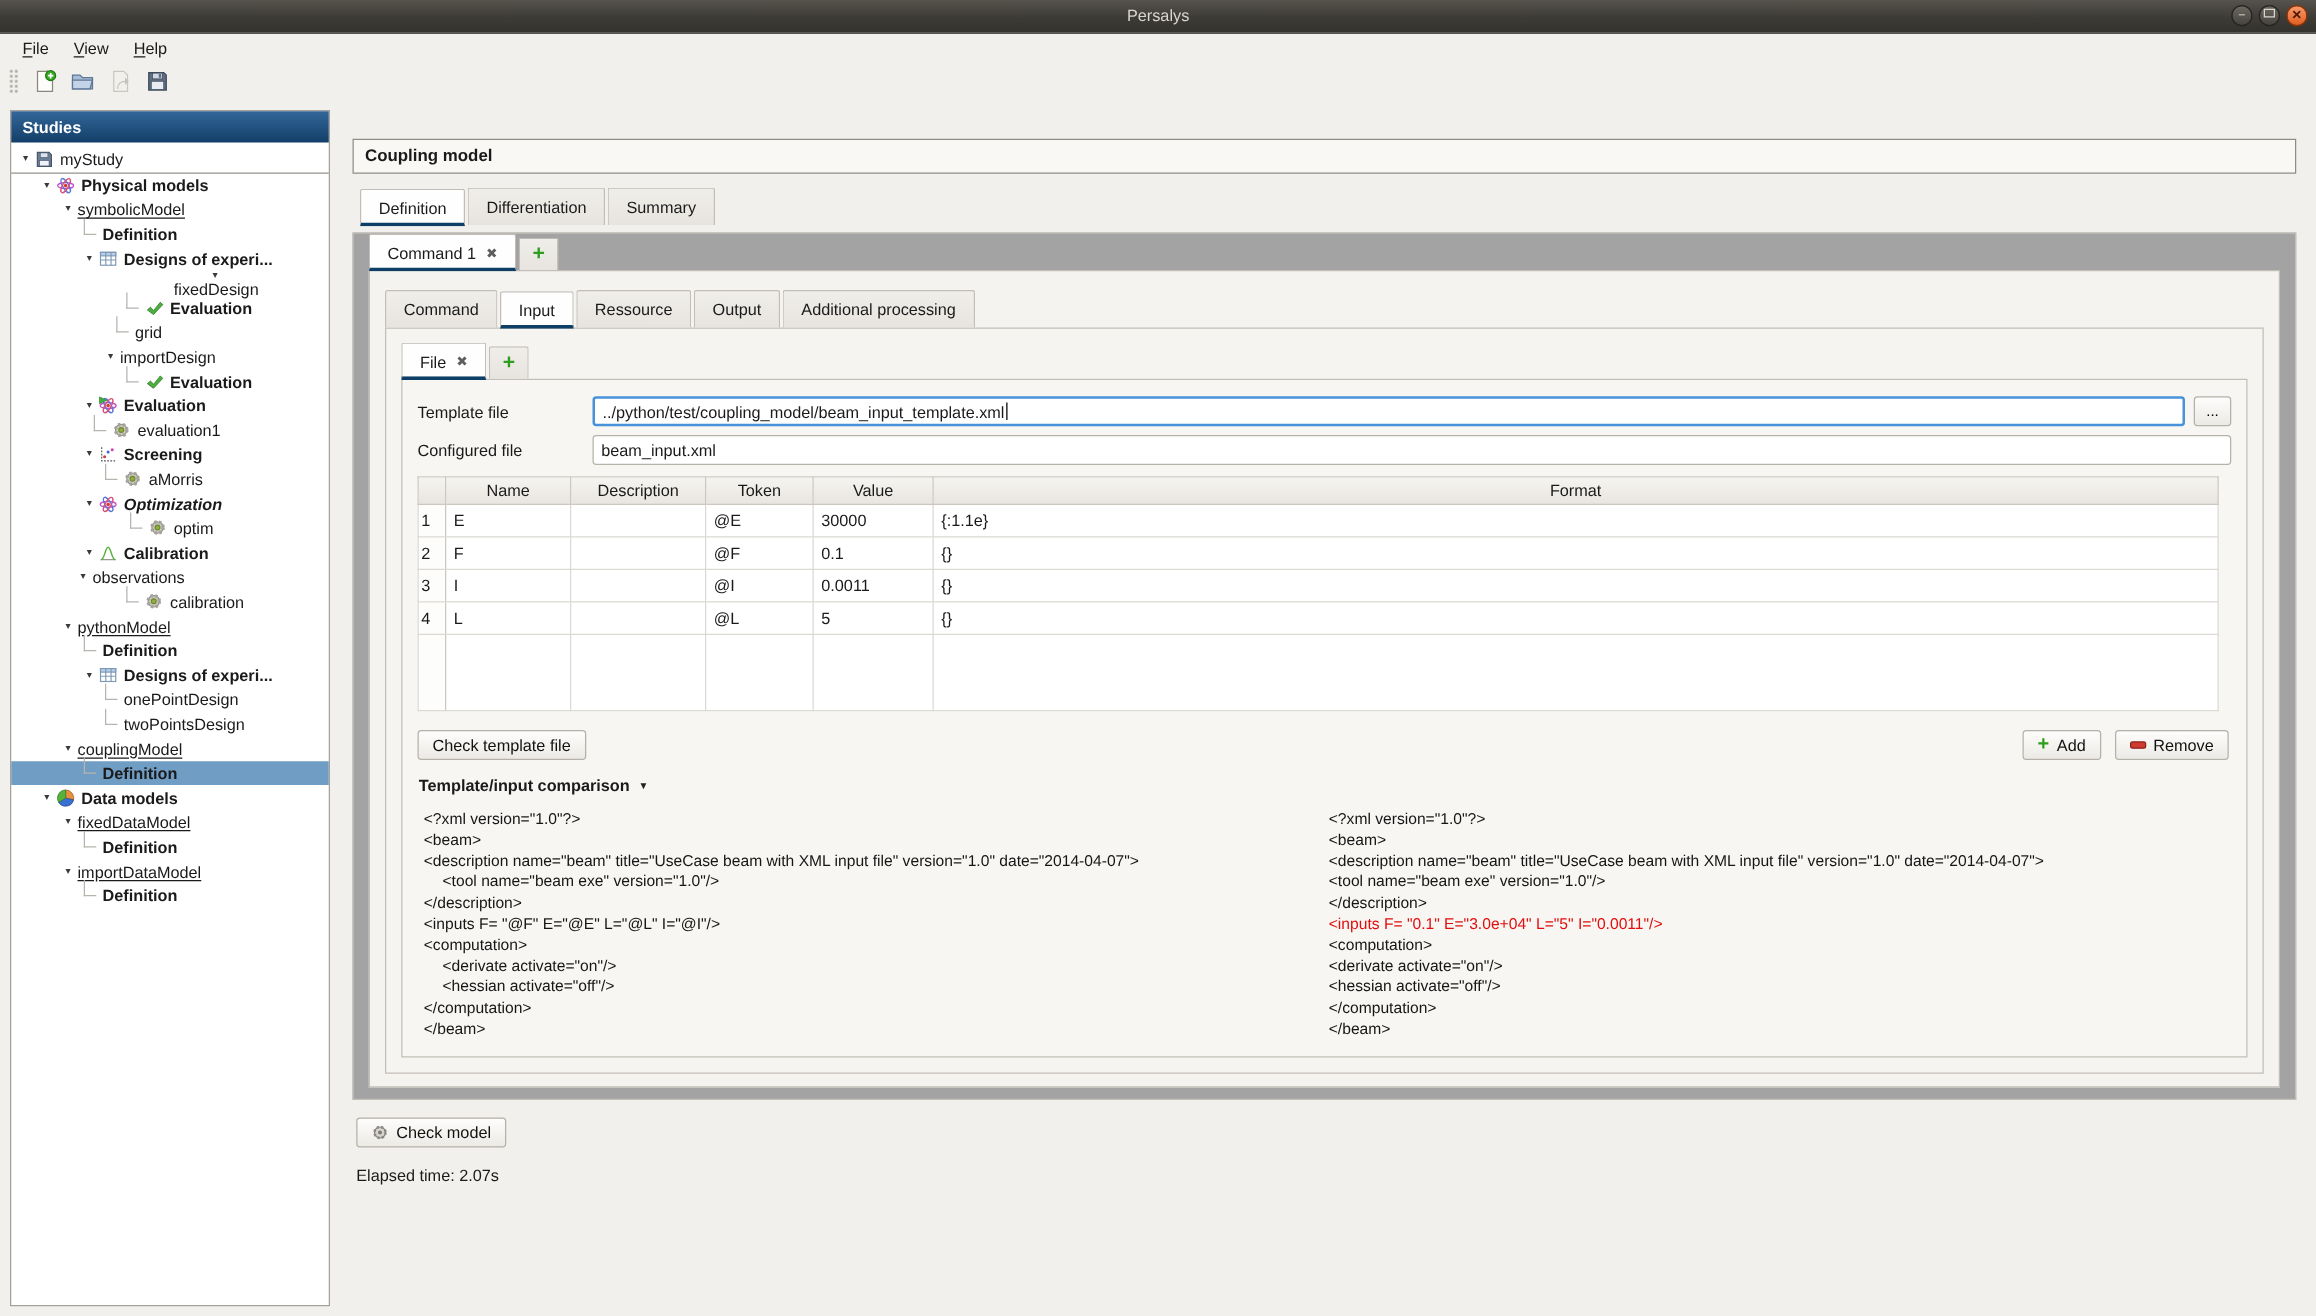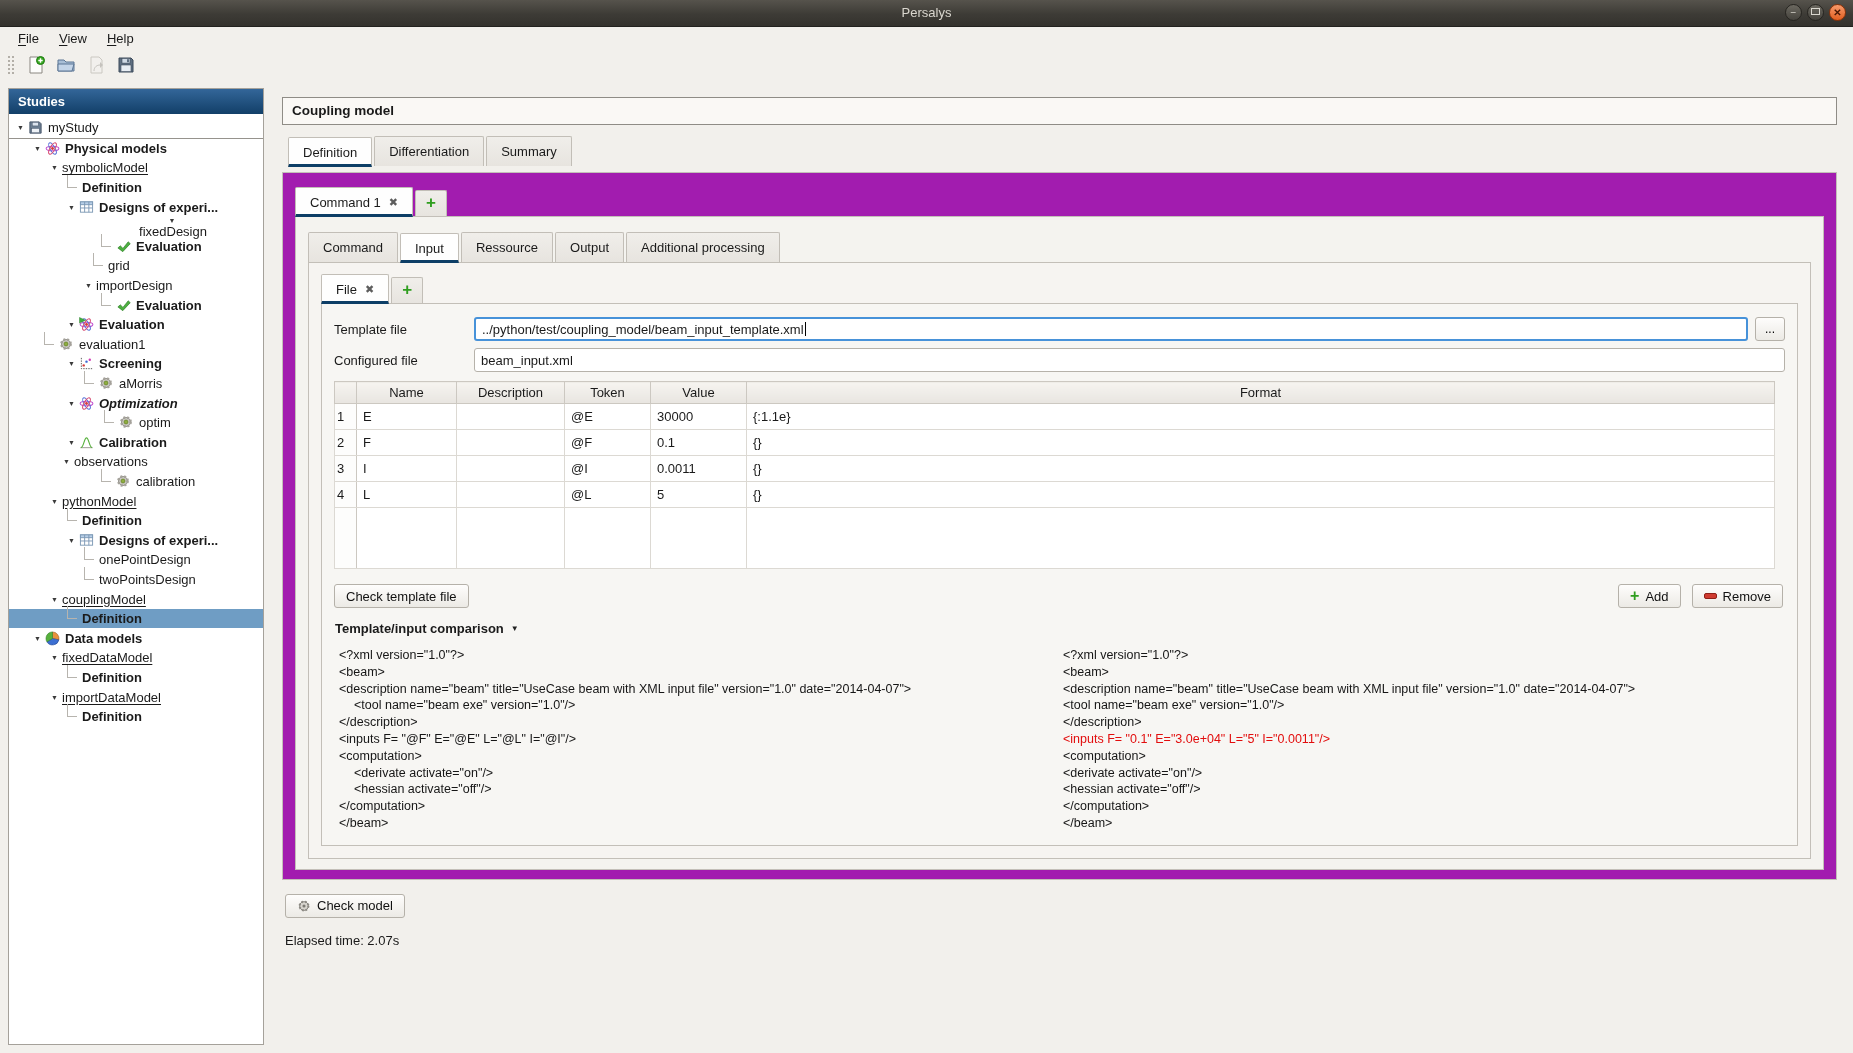--- a/index.html
+++ b/index.html
@@ -35,32 +35,32 @@
   .trow.sep{border-bottom:1px solid #96938d}
   .trow.selected{background:#6f9dc4}
   .exp{width:11px;margin-right:2px;font-size:7px;color:#3a3a3a;flex:none;text-align:center}
   .branch{width:9px;height:12px;border-left:1px solid #b7b4ae;border-bottom:1px solid #b7b4ae;
           margin:-7px 5px 5px 1px;flex:none}
   .ticon{width:15px;height:15px;margin-right:5px;flex:none}
   .tlbl.b{font-weight:bold}
   .tlbl.u{text-decoration:underline;text-underline-offset:2px}
   
   .main{position:absolute;left:282px;top:88px;width:1555px}
-  .title-box{margin-top:9px;height:28px;line-height:26px;border:1px solid #8f8c86;background:#faf8f5;
+  .title-box{margin-top:23px;height:28px;line-height:26px;border:1px solid #8f8c86;background:#faf8f5;
              font-weight:bold;font-size:13.5px;padding-left:9px;box-sizing:border-box}
   .tabbar{display:flex;align-items:flex-end;position:relative;z-index:2}
   .main-tabbar{margin-top:11px;padding-left:6px}
   .tab{background:linear-gradient(#f0eeea,#e7e4df);border:1px solid #c2beb7;border-bottom:none;
        padding:7px 14px 7px;font-size:13px;margin-right:2px;border-radius:2px 2px 0 0;
        display:flex;align-items:center;gap:8px}
   .tab.active{background:#fefefe;border-bottom:3px solid #0d3e66;padding-bottom:4px;margin-bottom:-1px}
   .addtab{padding:3px 10px 5px;color:#2f9e1f;font-weight:bold;font-size:17px;line-height:17px}
   .closex{font-size:11px;color:#5d5d5d;font-weight:bold}
   .frame{border:1px solid #c3bfb8;box-sizing:border-box}
-  .def-frame{margin-top:6px;background:#a21caf;padding:14px 12px 9px}
+  .def-frame{margin-top:6px;background:#a3a3a3;padding:0 12px 9px}
   .cmd-frame{background:#f4f3ef;padding:15px 12px 10px}
   .input-frame{background:#f6f4f1;padding:11px 12px 12px}
   .file-frame{background:#f7f6f3;padding:11px 10px 13px}
   
   .frow{display:flex;align-items:center;height:24px;margin:2px 2px 7px 2px}
   .flabel{width:140px;font-size:13px;flex:none}
   .finput{flex:1;height:24px;border:1px solid #b6b2aa;border-radius:3px;background:#fff;
           font-size:13px;padding:0 6px;display:flex;align-items:center;box-sizing:border-box;overflow:hidden}
   .finput.focused{border:2px solid #4792d9}
   .caret{display:inline-block;width:1px;height:14px;background:#000;margin-left:1px}
@@ -240,21 +240,21 @@
               <ellipse cx="8" cy="8" rx="6.8" ry="2.5" stroke="#c24fd0"></ellipse>
               <ellipse cx="8" cy="8" rx="6.8" ry="2.5" stroke="#5b74d8" transform="rotate(60 8 8)"></ellipse>
               <ellipse cx="8" cy="8" rx="6.8" ry="2.5" stroke="#d84f74" transform="rotate(120 8 8)"></ellipse>
             </g>
             <circle cx="8" cy="8" r="1.5" fill="#d43a3a"></circle>
             <path d="M0.5 0.5 L7 3.5 L0.5 6.5 z" fill="#3fae3f" stroke="#2a7d2a" stroke-width=".5"></path>
           </svg>
         </span>
         <span class="tlbl b">Evaluation</span>
       </div>
-      <div class="trow" style="padding-left: 34px;">
+      <div class="trow" style="padding-left: 65px;">
         <span class="branch"></span>
         <span class="icn ticon">
           <svg width="14" height="14" viewBox="0 0 16 16">
             <circle cx="8" cy="8" r="5.2" fill="#c9c7c2" stroke="#8d8a84"></circle>
             <circle cx="8" cy="8" r="5.2" fill="none" stroke="#a5a29b" stroke-width="3" stroke-dasharray="2.1 2.1"></circle>
             <circle cx="8" cy="8" r="2.2" fill="#8fae3f" stroke="#6d8a2a"></circle>
           </svg>
         </span>
         <span class="tlbl">evaluation1</span>
       </div>

